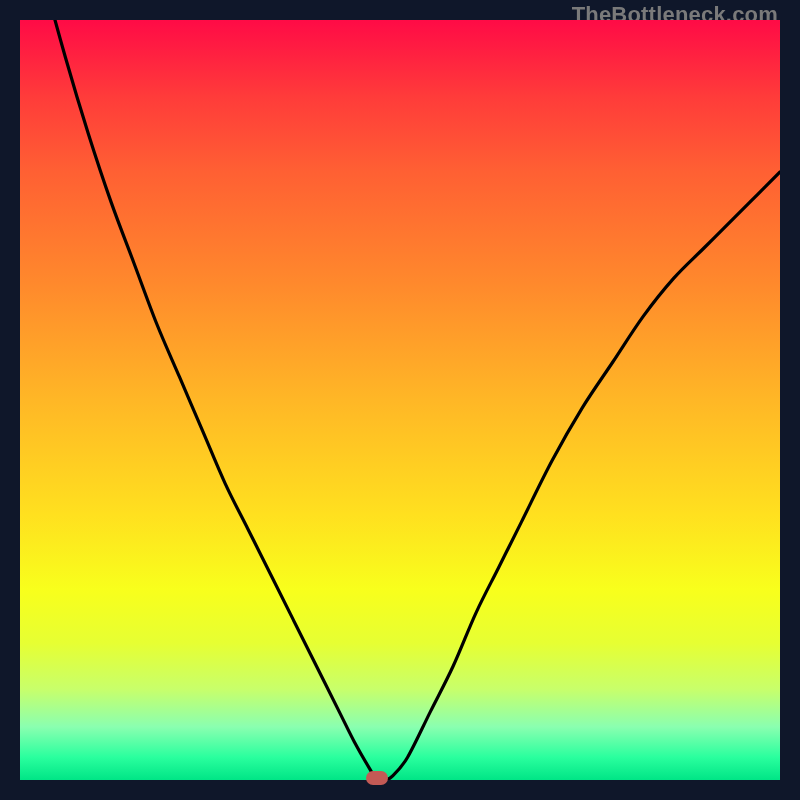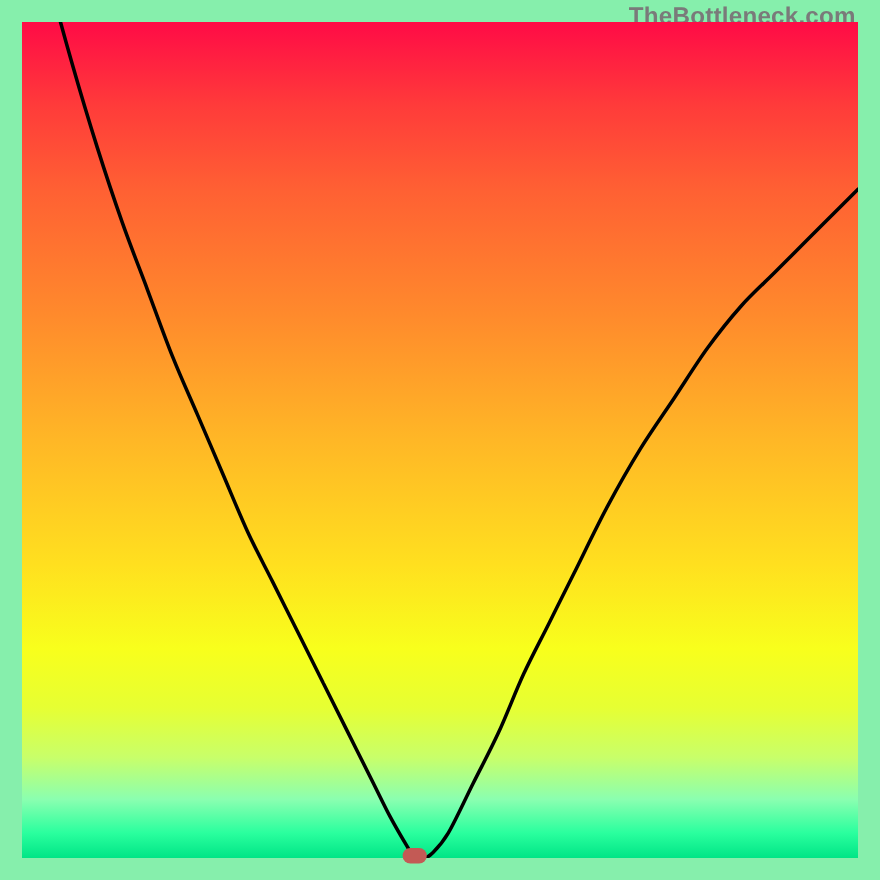--- a/index.html
+++ b/index.html
@@ -1,21 +1,21 @@
 <!DOCTYPE html>
 <html><head>
 <meta charset="utf-8">
 <style>
   * { margin: 0; padding: 0; box-sizing: border-box; }
   html, body { width: 800px; height: 800px; overflow: hidden; background: #000; font-family: Arial, Helvetica, sans-serif; }
   .frame {
     position: relative;
     width: 800px;
     height: 800px;
-    background: #86efac;
+    background: #0f172a;
   }
   .plot-area {
     position: absolute;
     left: 20px;
     top: 20px;
     width: 760px;
     height: 760px;
     background: linear-gradient(to bottom,
       #ff0b46 0%,
       #ff3b3a 10%,

